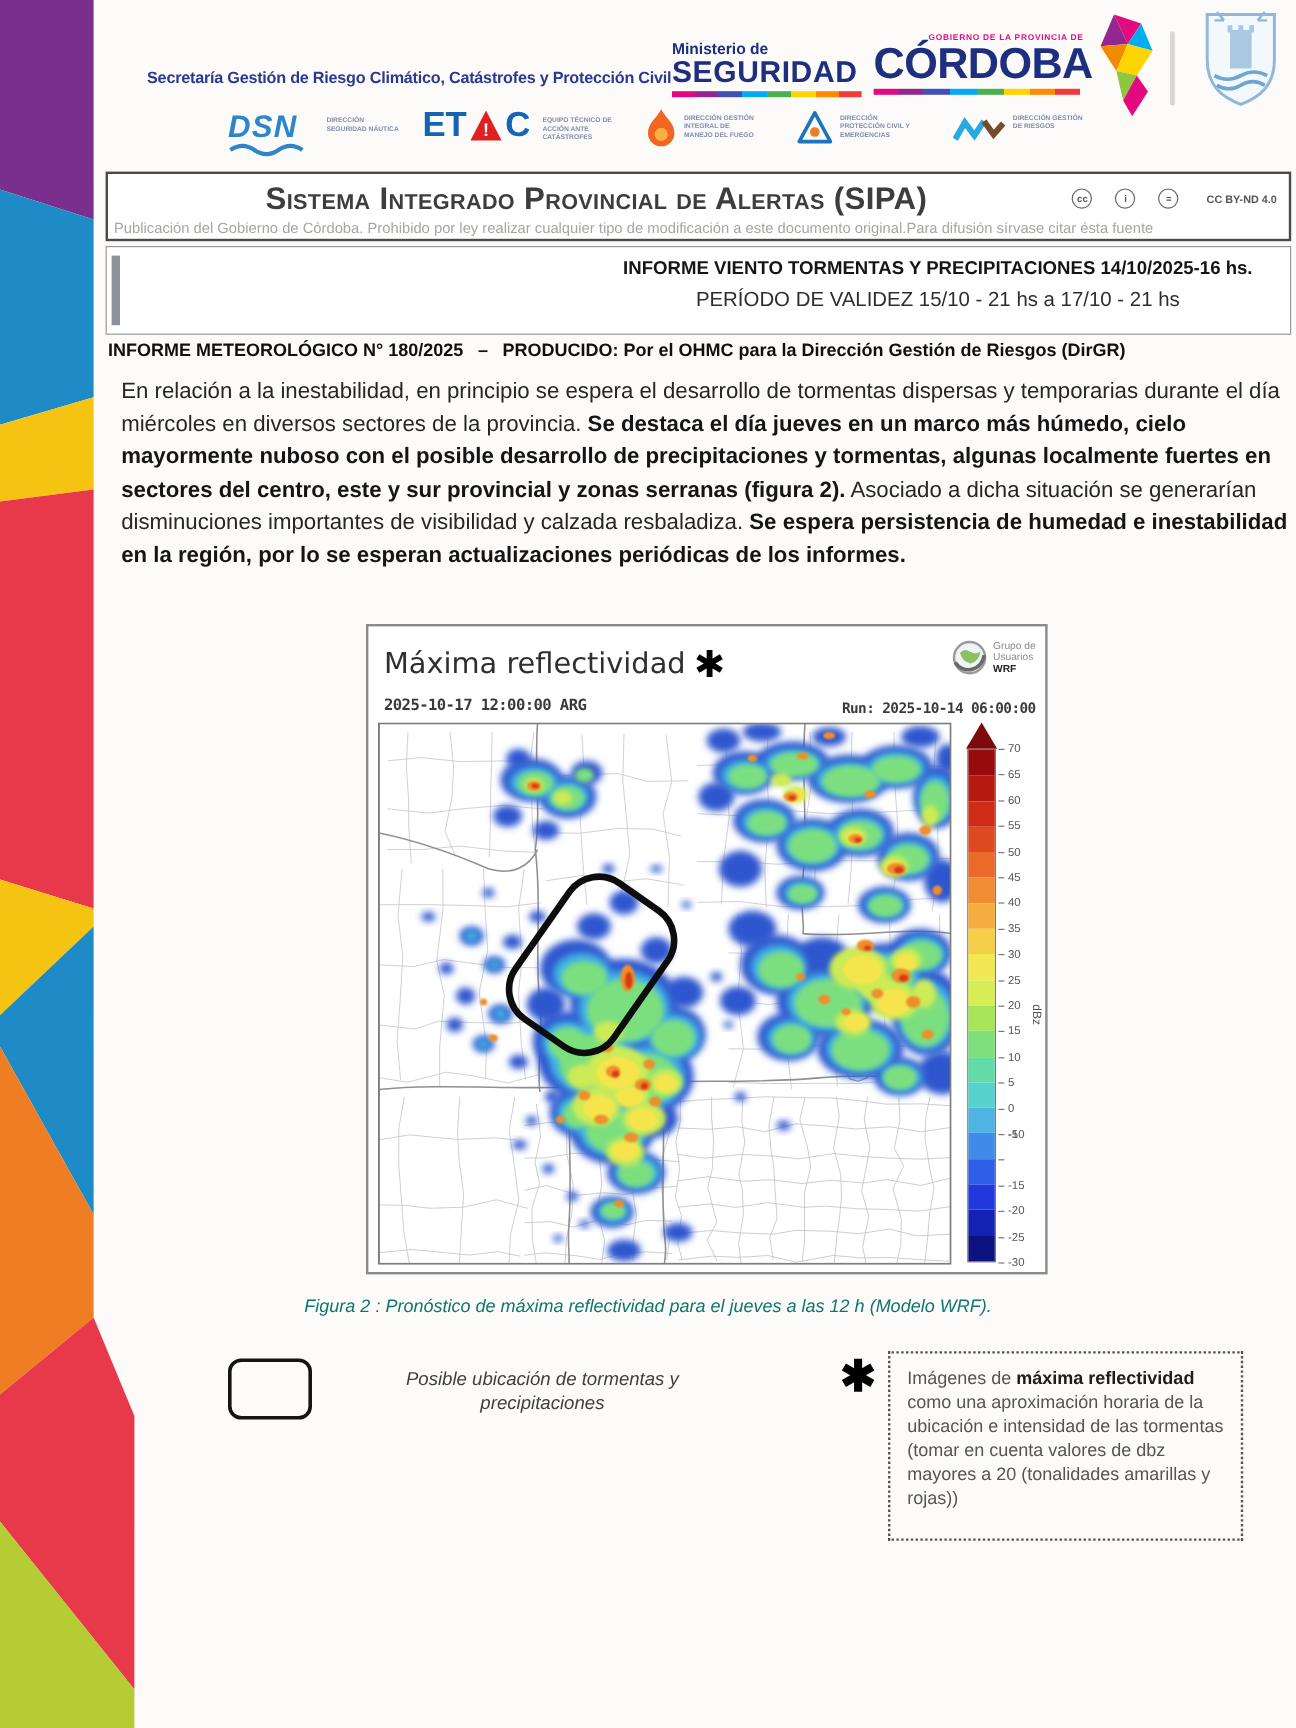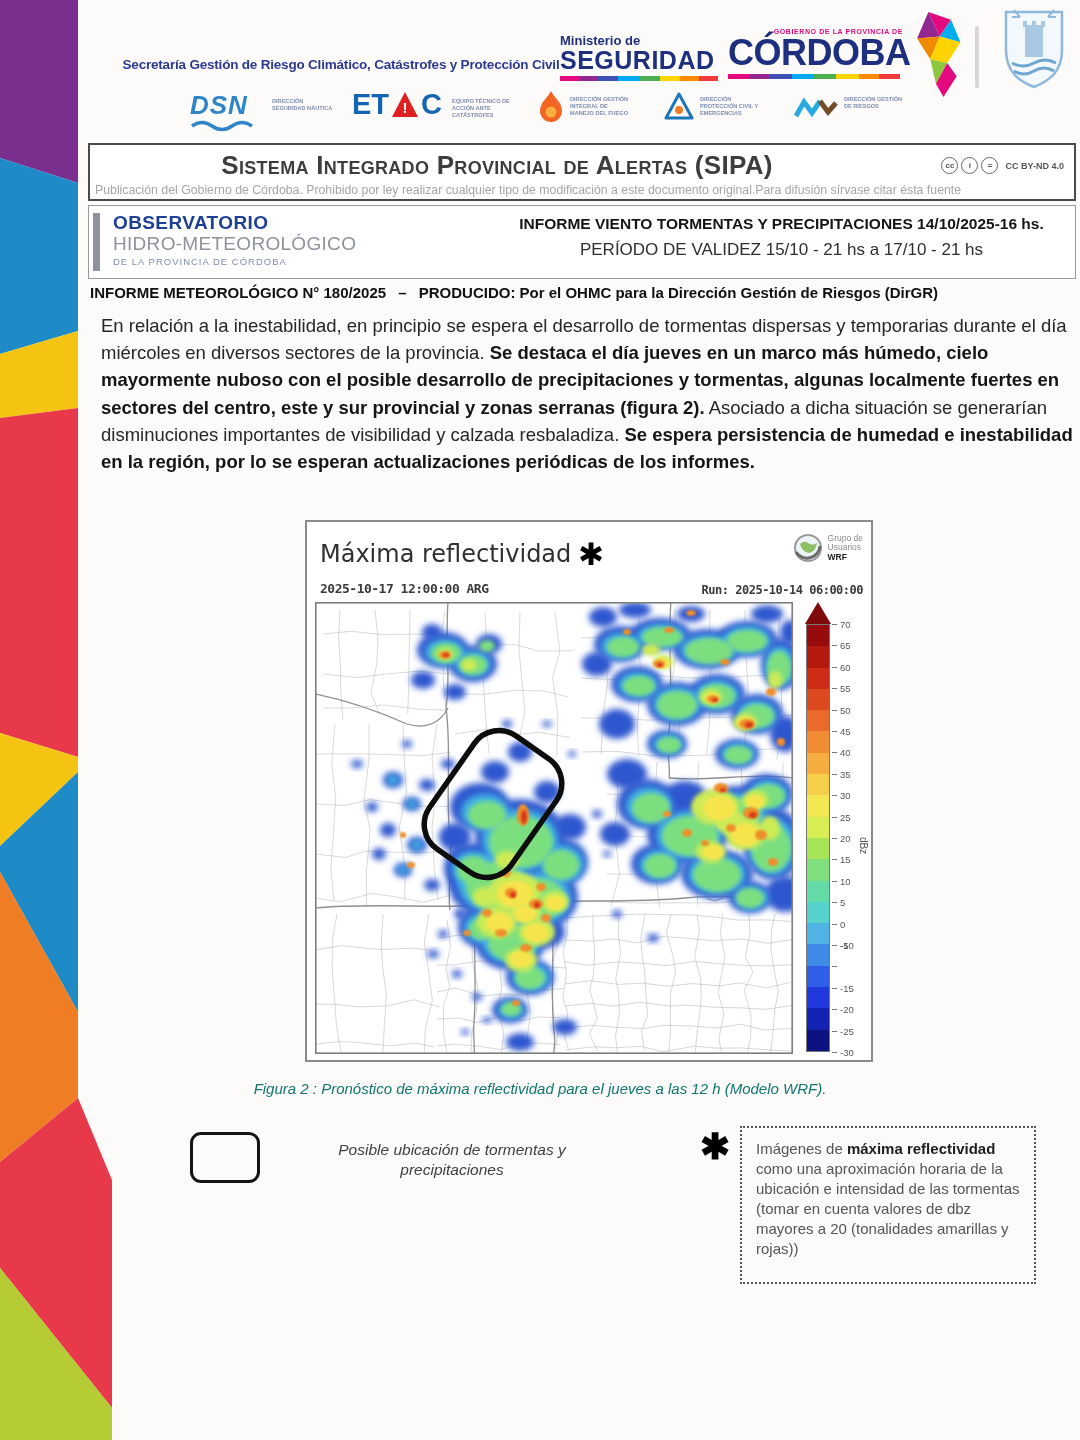--- a/index.html
+++ b/index.html
@@ -17,21 +17,21 @@
   .cordoba .small{font-size:7px;font-weight:bold;color:#e5097f;letter-spacing:.6px;text-align:right;}
   .cordoba .name{font-size:36px;font-weight:bold;color:#1d2f7e;letter-spacing:-.5px;line-height:1;}
   .divider{left:975px;top:26px;width:4px;height:62px;background:#d7d7d7;border-radius:2px;}
   .logo-label{font-size:5.6px;font-weight:bold;color:#7f8db0;text-transform:uppercase;width:62px;line-height:1.25;}
   .dsn-abbr{font-size:26px;font-weight:bold;font-style:italic;color:#2e86c8;letter-spacing:1px;line-height:1;}
   .etac-abbr{font-size:29px;font-weight:bold;color:#1565b4;line-height:1;}
   
   .sipa{left:88px;top:143px;width:988px;height:58px;border:2px solid #4a4a4a;background:#fff;box-sizing:border-box;}
   .sipa-title{position:absolute;left:0;top:5px;width:100%;text-align:center;padding-right:170px;box-sizing:border-box;
               font-variant:small-caps;font-weight:bold;font-size:26px;color:#3d3d3d;letter-spacing:.3px;}
-  .cc-wrap{position:absolute;right:10px;top:12px;display:flex;align-items:center;gap:3px;}
+  .cc-wrap{position:absolute;right:10px;top:12px;display:flex;align-items:center;gap:19px;}
   .cc-circle{width:15px;height:15px;border:1.6px solid #666;border-radius:50%;font-size:8px;font-weight:bold;
              color:#555;display:flex;align-items:center;justify-content:center;}
   .cc-text{font-size:9px;font-weight:bold;color:#555;margin-left:4px;}
   .sipa-sub{position:absolute;left:5px;bottom:2px;width:980px;font-size:12.3px;color:#a8a5a0;white-space:nowrap;}
   
   .obs{left:88px;top:205px;width:988px;height:74px;border:1.5px solid #9a9a9a;background:#fff;box-sizing:border-box;}
   .obs-accent{position:absolute;left:4px;top:7px;width:7px;height:58px;background:#8d929c;}
   .obs-l1{font-size:19px;font-weight:800;color:#1d3f94;letter-spacing:.4px;line-height:1.1;}
   .obs-l2{font-size:19px;color:#8d929c;line-height:1.1;letter-spacing:.3px;}
   .obs-l3{font-size:9.5px;color:#7f8db0;letter-spacing:1px;margin-top:1px;}
@@ -167,25 +167,20 @@
       <span class="cc-circle">cc</span>
       <span class="cc-circle">i</span>
       <span class="cc-circle">=</span>
       <span class="cc-text">CC BY-ND 4.0</span>
     </div>
     <div class="sipa-sub">Publicación del Gobierno de Córdoba. Prohibido por ley realizar cualquier tipo de modificación a este documento original.Para difusión sírvase citar ésta fuente</div>
   </div>
 
   <div class="abs obs">
     <div class="obs-accent"></div>
-    <div style="position:absolute;left:24px;top:7px">
-      <div class="obs-l1">OBSERVATORIO</div>
-      <div class="obs-l2">HIDRO-METEOROLÓGICO</div>
-      <div class="obs-l3">DE LA PROVINCIA DE CÓRDOBA</div>
-    </div>
     <div class="obs-r">
       <div class="t1">INFORME VIENTO TORMENTAS Y PRECIPITACIONES 14/10/2025-16 hs.</div>
       <div class="t2">PERÍODO DE VALIDEZ 15/10 - 21 hs a  17/10 - 21 hs</div>
     </div>
   </div>
 
   <div class="abs informe-line">
     <span>INFORME METEOROLÓGICO N°  180/2025</span>
     <span style="margin:0 8px">–</span>
     <span>PRODUCIDO: Por el OHMC para la Dirección Gestión de Riesgos (DirGR)</span>

